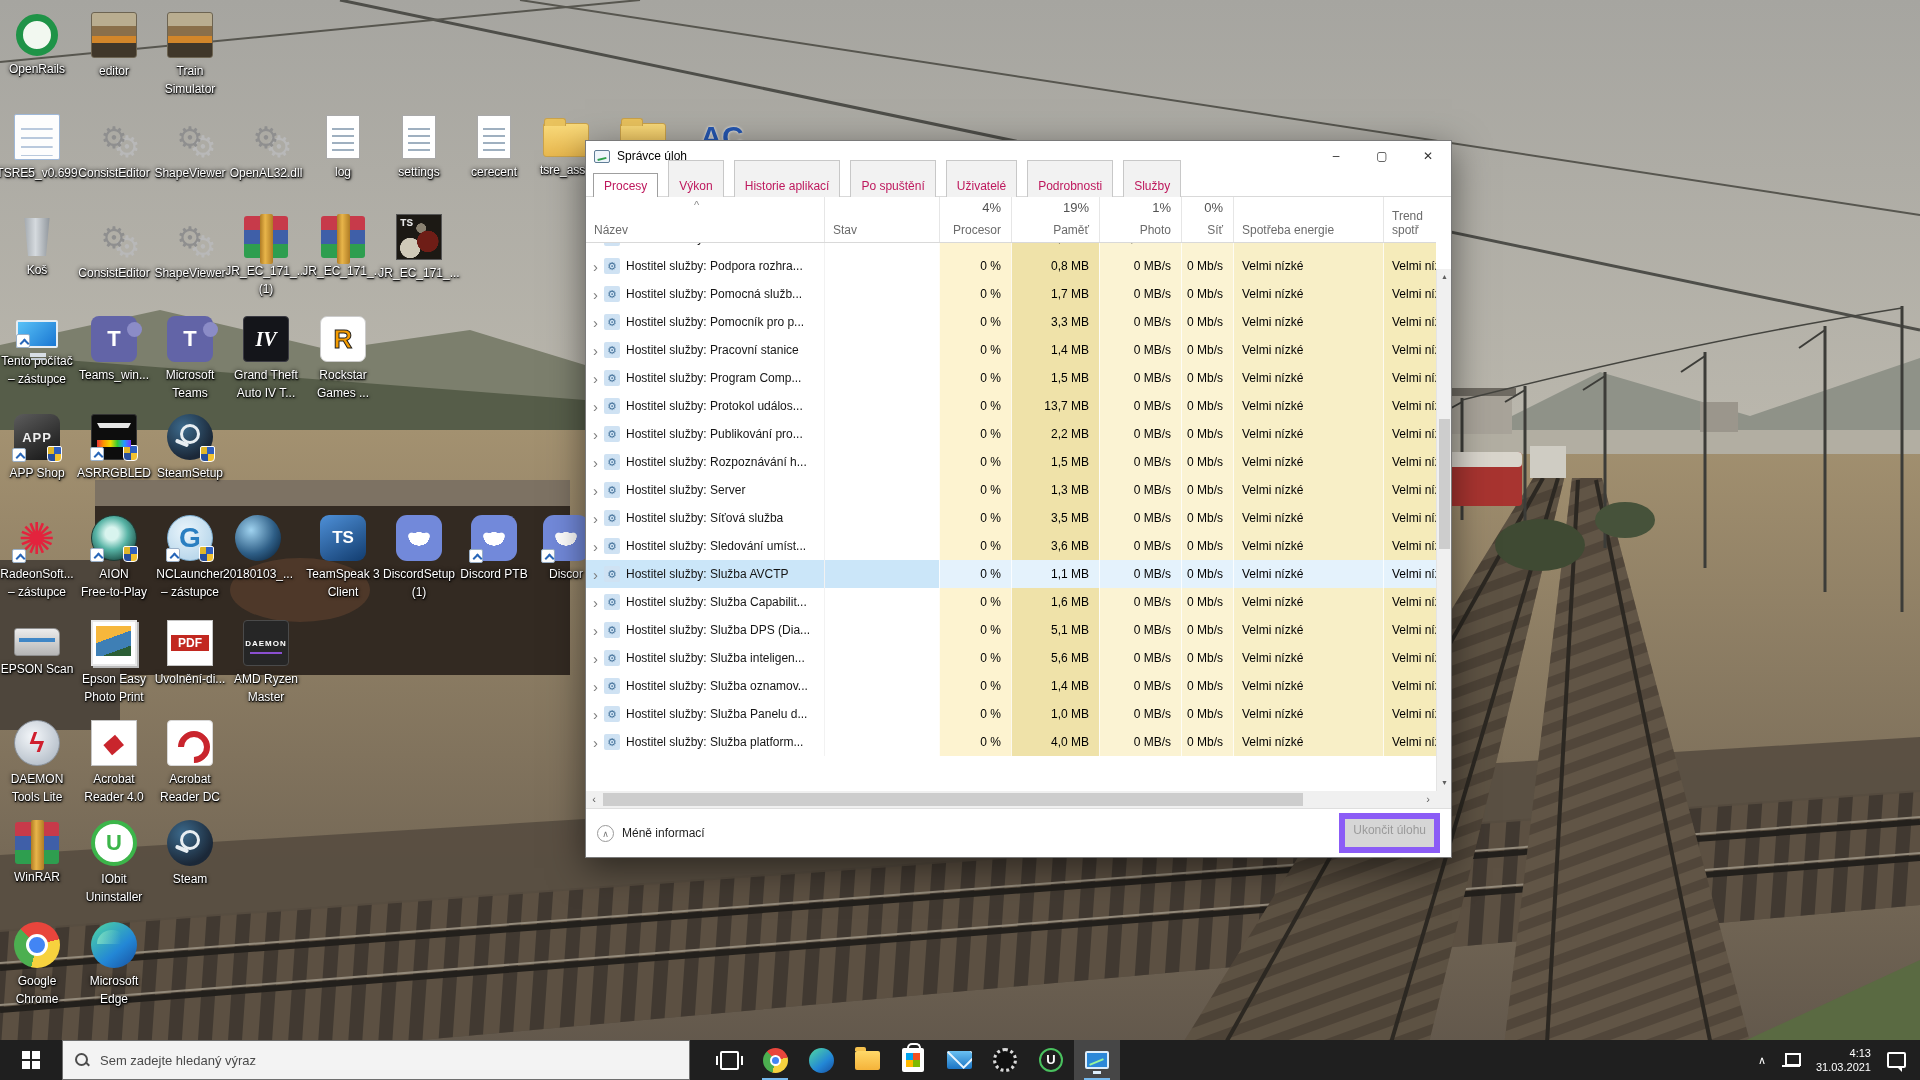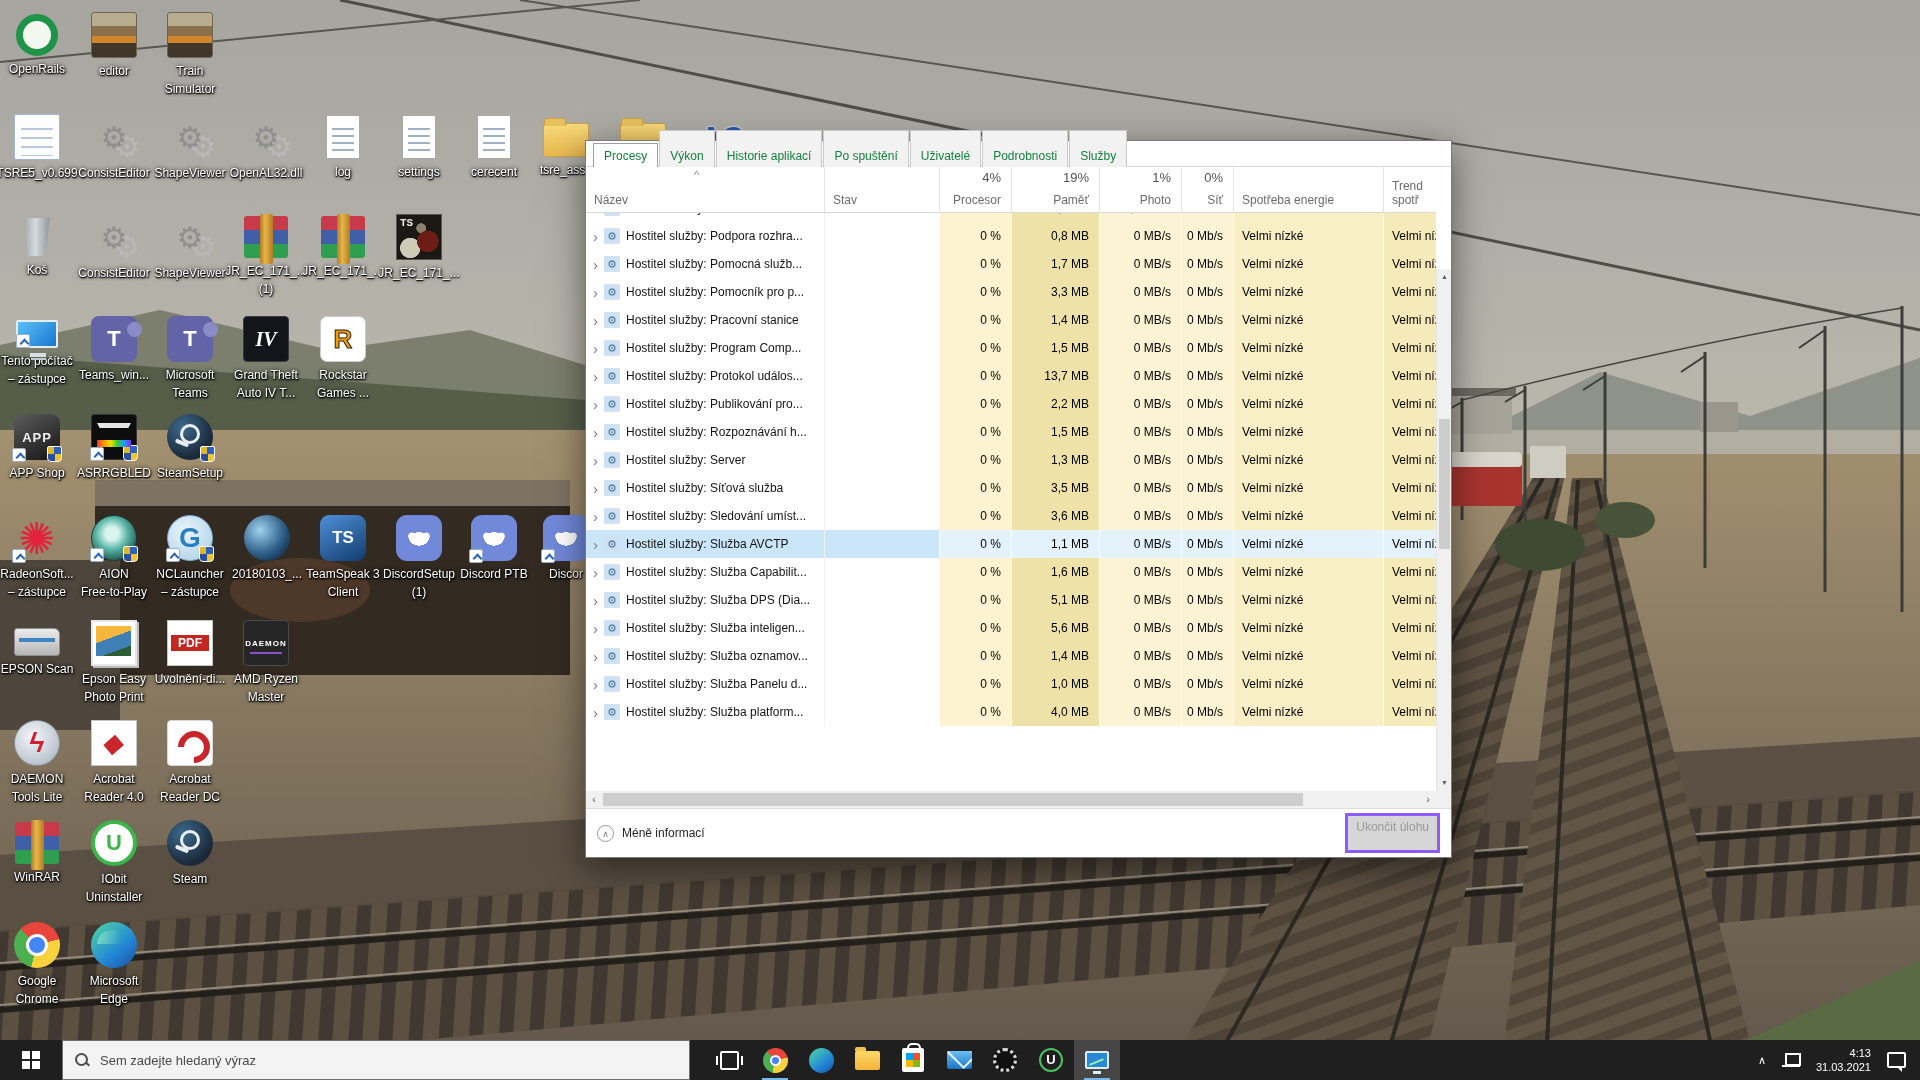--- a/index.html
+++ b/index.html
@@ -93,21 +93,21 @@
       box-shadow:0 10px 34px rgba(0,0,0,.5);z-index:10;font-size:12px;color:#000;}
   .titlebar{height:30px;display:flex;align-items:center;padding-left:8px;background:#fff;}
   .tm-appicon{width:16px;height:13px;border:1px solid #5f7d96;border-radius:2px;margin-right:7px;position:relative;background:#eef5fb;}
   .tm-appicon::after{content:'';position:absolute;left:2px;bottom:2px;width:9px;height:4px;border-bottom:2px solid #2fa14c;transform:rotate(-14deg);}
   .tm-title{font-size:12px;}
   .capbtns{margin-left:auto;display:flex;height:100%;}
   .capbtn{width:46px;height:100%;display:flex;align-items:center;justify-content:center;font-size:12px;color:#333;}
   .menubar{height:26px;display:flex;align-items:center;padding-left:6px;background:#fff;}
   .menu-item{padding:0 9px;font-size:12px;color:#111;}
   .tabstrip{height:26px;display:flex;align-items:flex-end;padding-left:7px;border-bottom:1px solid #d9d9d9;background:#fff;}
-  .tab{padding:18px 10px 4px;margin-right:1px;border:1px solid #c8c8c8;border-bottom:none;background:#f2f2f2;font-size:12px;color:#15803d;position:relative;top:1px;}
+  .tab{padding:18px 10px 4px;margin-right:10px;border:1px solid #c8c8c8;border-bottom:none;background:#f2f2f2;font-size:12px;color:#be185d;position:relative;top:1px;}
   .tab.active{background:#fff;border-color:#9f9f9f;padding-top:5px;z-index:1;}
 
   .colheader{height:46px;display:flex;border-bottom:1px solid #d9d9d9;position:relative;width:850px;}
   .hc{position:relative;border-left:1px solid #e6e6e6;color:#5a5a5a;}
   .hc:first-child{border-left:none;}
   .hc .pct{position:absolute;right:10px;top:3px;font-size:13px;color:#535353;}
   .hc .hlabel{position:absolute;bottom:5px;font-size:12px;color:#6b6b6b;}
   .hc.num .hlabel{right:10px;}
   .hc.txt .hlabel{left:8px;}
   .sortcaret{position:absolute;left:108px;top:2px;color:#8a8a8a;font-size:11px;}
@@ -139,21 +139,21 @@
   .vthumb{position:absolute;left:2px;width:11px;top:150px;height:130px;background:#cdcdcd;}
   .hscroll{position:absolute;left:0;top:650px;width:850px;height:17px;background:#f0f0f0;display:flex;align-items:center;}
   .harrow{width:16px;text-align:center;color:#5f5f5f;font-size:11px;line-height:17px;}
   .harrow.right{margin-left:auto;}
   .hthumb{position:absolute;left:17px;width:700px;top:2px;height:13px;background:#cdcdcd;}
   .tmcorner{position:absolute;right:0;top:650px;width:15px;height:17px;background:#f0f0f0;}
 
   .tmfooter{position:absolute;left:0;right:0;top:667px;height:49px;border-top:1px solid #dedede;background:#fff;display:flex;align-items:center;padding:0 11px;}
   .less{display:flex;align-items:center;gap:8px;font-size:12px;color:#1f1f1f;}
   .circ{width:17px;height:17px;border:1px solid #9a9a9a;border-radius:50%;color:#777;font-size:9px;line-height:16px;text-align:center;}
-  .endtask{margin-left:auto;min-width:82px;height:40px;background:#d6d6d6;border:3px solid #8b5cf6;color:#9a9a9a;font-size:12px;text-align:center;line-height:22px;padding:0 8px;}
+  .endtask{margin-left:auto;min-width:82px;height:40px;background:#d6d6d6;border:6px solid #8b5cf6;color:#9a9a9a;font-size:12px;text-align:center;line-height:22px;padding:0 8px;}
 
   
   .taskbar{position:absolute;left:0;bottom:0;width:1920px;height:40px;background:#1f1f1f;display:flex;align-items:stretch;z-index:30;}
   .start{width:62px;display:flex;align-items:center;justify-content:center;}
   .winlogo{display:grid;grid-template-columns:8px 8px;grid-template-rows:8px 8px;gap:2px;}
   .winlogo i{background:#fdfdfd;}
   .tbsearch{width:628px;background:#f3f3f3;border:1px solid #6e6e6e;display:flex;align-items:center;gap:10px;padding:0 12px;}
   .mag{position:relative;width:15px;height:15px;}
   .mag::before{content:'';position:absolute;left:0;top:0;width:9px;height:9px;border:2px solid #4d4d4d;border-radius:50%;}
   .mag::after{content:'';position:absolute;left:10px;top:10px;width:5px;height:2px;background:#4d4d4d;transform:rotate(45deg);}
@@ -466,21 +466,21 @@
   <div class="dicon" style="left: 148px; top: 515px;">
     <span class="glyph g-ncl">
           <span class="gtext">G</span>
           <i class="ovl shield"></i>
           <i class="ovl shortcut"></i>
         </span>
     <span class="dlabel">NCLauncher
 – zástupce</span>
   </div>
 
-  <div class="dicon" style="left: 225px; top: 515px;">
+  <div class="dicon" style="left: 216px; top: 515px;">
     <span class="glyph g-sphere"></span>
     <span class="dlabel">20180103_...</span>
   </div>
 
   <div class="dicon" style="left: 301px; top: 515px;">
     <span class="glyph g-ts3">
           <span class="gtext">TS</span>
         </span>
     <span class="dlabel">TeamSpeak 3
 Client</span>
@@ -579,20 +579,29 @@
   </div>
 
   <div class="dicon" style="left: 72px; top: 922px;">
     <span class="glyph g-edge"></span>
     <span class="dlabel">Microsoft
 Edge</span>
   </div>
 </div>
 
   <div class="tm">
+    <div class="titlebar">
+      <span class="tm-appicon"></span>
+      <span class="tm-title">Správce úloh</span>
+      <div class="capbtns">
+        <div class="capbtn">–</div>
+        <div class="capbtn">▢</div>
+        <div class="capbtn">✕</div>
+      </div>
+    </div>
     <div class="tabstrip">
   <div class="tab active">Procesy</div>
 
   <div class="tab">Výkon</div>
 
   <div class="tab">Historie aplikací</div>
 
   <div class="tab">Po spuštění</div>
 
   <div class="tab">Uživatelé</div>

